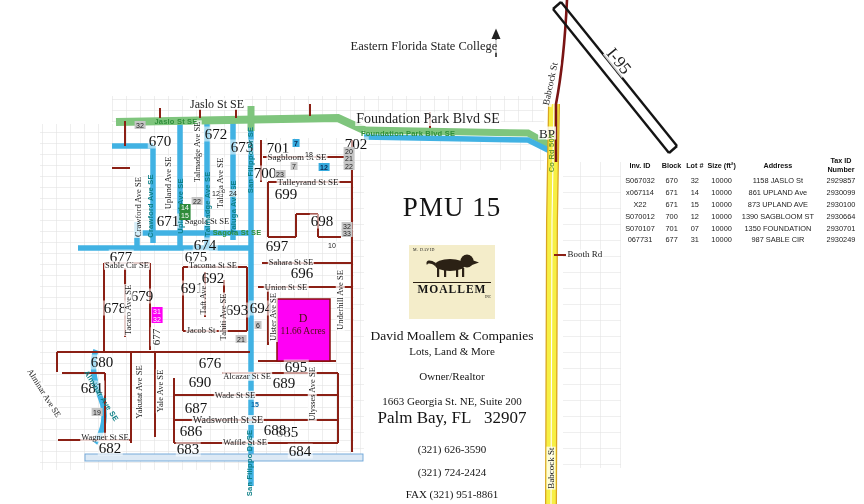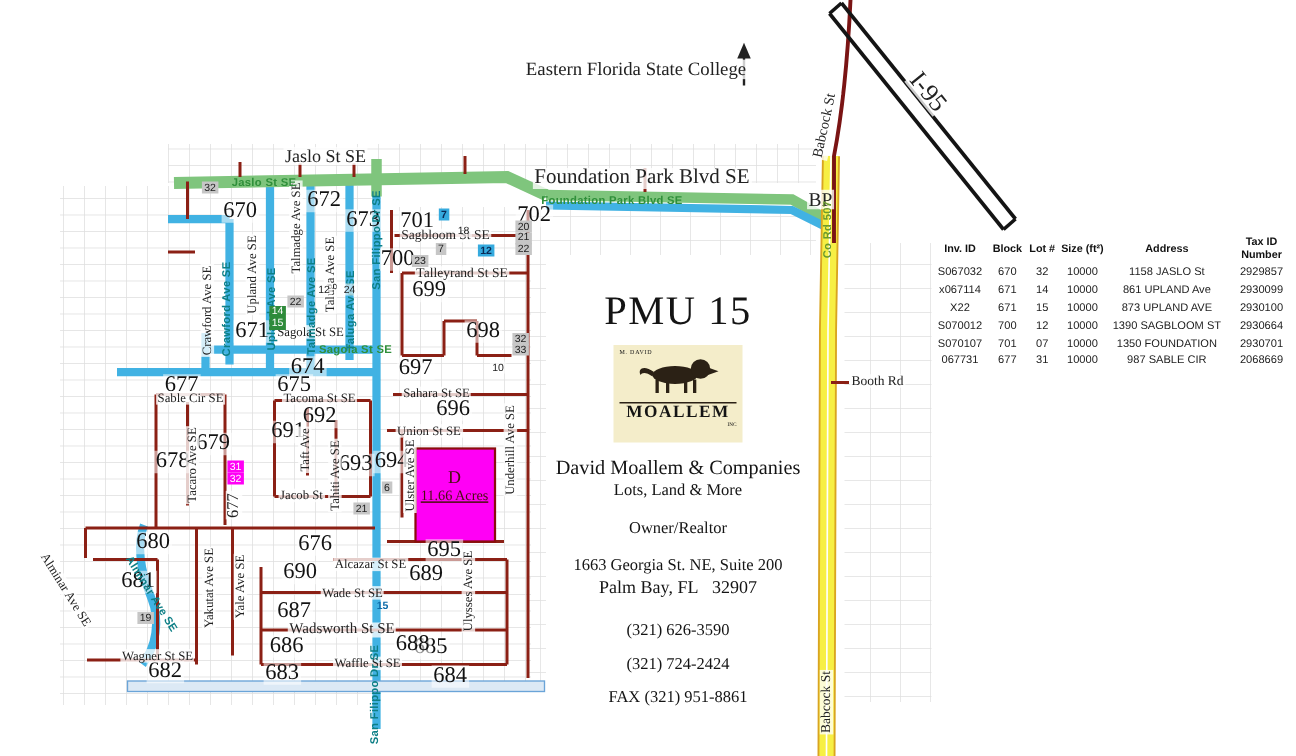--- a/index.html
+++ b/index.html
@@ -30,30 +30,30 @@
   .mk{font-family:"Liberation Sans","DejaVu Sans",sans-serif;font-size:7px;padding:.5px 1.5px;color:#222;}
   .mk-gray{background:#c6c6c6;} .mk-green{background:#2e8b3a;color:#fff;}
   .mk-blue{background:#35aade;color:#0a2a55;font-weight:bold;}
   .mk-magenta{background:var(--c-magenta);color:#fff;}
   .mk-plain{background:rgba(255,255,255,.6);}
   .mk-bluetext{color:#0b6aa8;font-weight:bold;}
   .dk{color:#4a1010;background:none;}
   
   #panel{position:absolute;left:352px;top:192px;width:200px;text-align:center;color:#141414;}
   #panel .pmu{font-size:27px;letter-spacing:1px;margin:0;font-weight:normal;}
-  #logo{display:inline-block;background:#f4edca;width:78px;padding:3px 4px 10px 4px;margin-top:7px;}
+  #logo{display:inline-block;background:#f4edca;width:78px;padding:3px 4px 20px 4px;margin-top:22px;}
   #logo .ltop{font-size:4px;text-align:left;letter-spacing:.5px;line-height:1;}
   #logo .lmain{font-size:11.5px;font-weight:bold;letter-spacing:1px;line-height:1;border-top:1px solid #2b2115;padding-top:1px;}
   #logo .lsub{font-size:3.5px;text-align:right;line-height:1;}
   .company{font-size:13.5px;margin-top:9px;}
   .tagline{font-size:11px;margin-top:1px;}
   .role{font-size:11px;margin-top:13px;}
   .email{font-size:11px;margin-top:1px;}
   .addr1{font-size:11px;margin-top:13px;}
-  .addr2{font-size:12px;margin-top:1px;}
+  .addr2{font-size:17px;margin-top:1px;}
   .phone1{font-size:11px;margin-top:15px;}
   .phone2{font-size:11px;margin-top:11px;}
   .fax{font-size:11px;margin-top:10px;}
   
   #inv{position:absolute;left:621px;top:155px;font-family:"Liberation Sans","DejaVu Sans",sans-serif;}
   #inv table{border-collapse:collapse;}
   #inv th{font-size:7.2px;font-weight:bold;color:#111;padding:1px 2px;text-align:center;}
   #inv td{font-size:7.4px;color:#1c1c1c;padding:1.4px 2px;text-align:center;white-space:nowrap;}
 </style>
 </head>
@@ -236,21 +236,21 @@
     <span class="lbl mk mk-plain" style="left: 233px; top: 193px; transform: translate(-50%, -50%);">24</span>
     <span class="lbl mk mk-plain" style="left: 332px; top: 245px; transform: translate(-50%, -50%);">10</span>
     <span class="lbl mk mk-green" style="left: 185px; top: 207.5px; transform: translate(-50%, -50%);">14</span>
     <span class="lbl mk mk-green" style="left: 185px; top: 215.5px; transform: translate(-50%, -50%);">15</span>
     <span class="lbl mk mk-blue" style="left: 296px; top: 143px; transform: translate(-50%, -50%);">7</span>
     <span class="lbl mk mk-blue" style="left: 324px; top: 167px; transform: translate(-50%, -50%);">12</span>
     <span class="lbl mk mk-magenta" style="left: 157px; top: 311px; transform: translate(-50%, -50%);">31</span>
     <span class="lbl mk mk-magenta" style="left: 157px; top: 319px; transform: translate(-50%, -50%);">32</span>
     <span class="lbl mk mk-bluetext" style="left: 255px; top: 404px; transform: translate(-50%, -50%);">15</span>
     <span class="lbl dk" style="left: 303px; top: 318px; font-size: 12px; transform: translate(-50%, -50%);">D</span>
-    <span class="lbl dk" style="left: 303px; top: 332px; font-size: 9.5px; transform: translate(-50%, -50%); text-decoration: underline;">11.66 Acres</span>
+    <span class="lbl dk" style="left: 303px; top: 332px; font-size: 9.5px; transform: translate(-50%, -50%);">11.66 Acres</span>
   </div>
 
 <div id="panel">
   <h1 class="pmu">PMU 15</h1>
   <div id="logo" style="background: rgb(244, 237, 202);">
     <div class="ltop">M. DAVID</div>
     <svg width="64" height="26" viewBox="0 0 64 26">
       <g fill="#2b2115">
         <ellipse cx="30" cy="13" rx="15" ry="6"></ellipse>
         <circle cx="47" cy="9" r="6.5"></circle>
@@ -335,17 +335,17 @@
           <td>10000</td>
           <td>1350 FOUNDATION</td>
           <td>2930701</td>
         </tr>
         <tr>
           <td>067731</td>
           <td>677</td>
           <td>31</td>
           <td>10000</td>
           <td>987 SABLE CIR</td>
-          <td>2068669</td>
+          <td>2930249</td>
         </tr>
       </tbody>
   </table>
 </div>
 
 </body></html>

